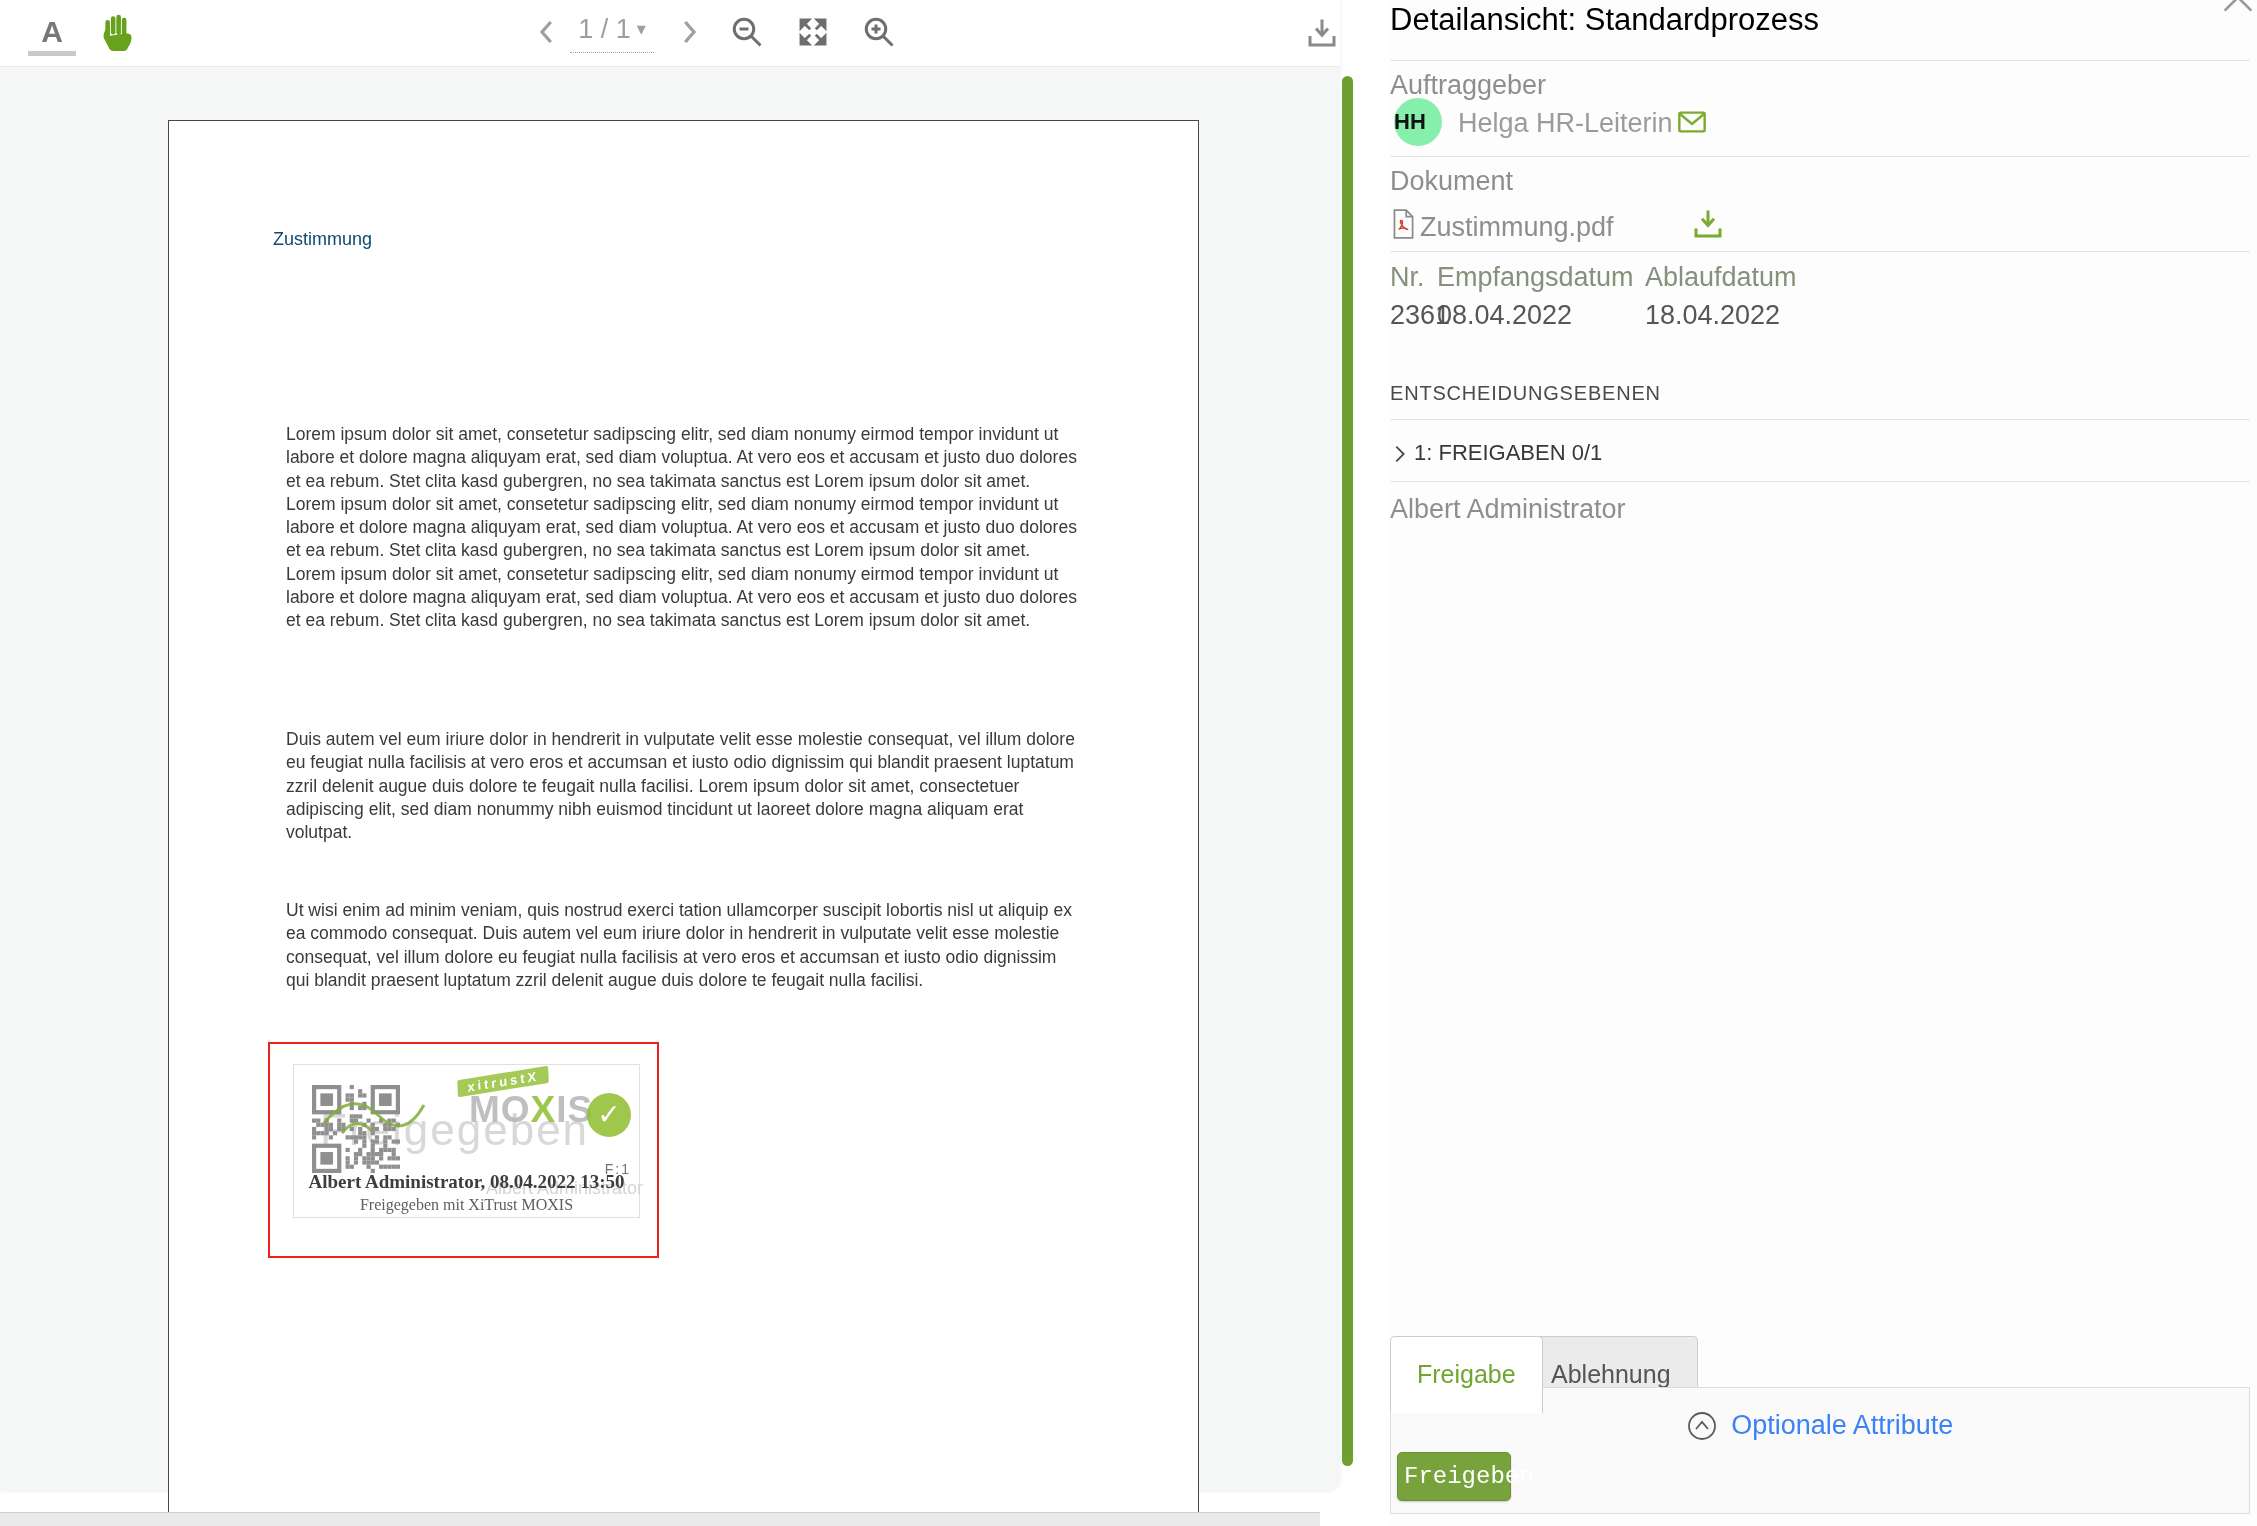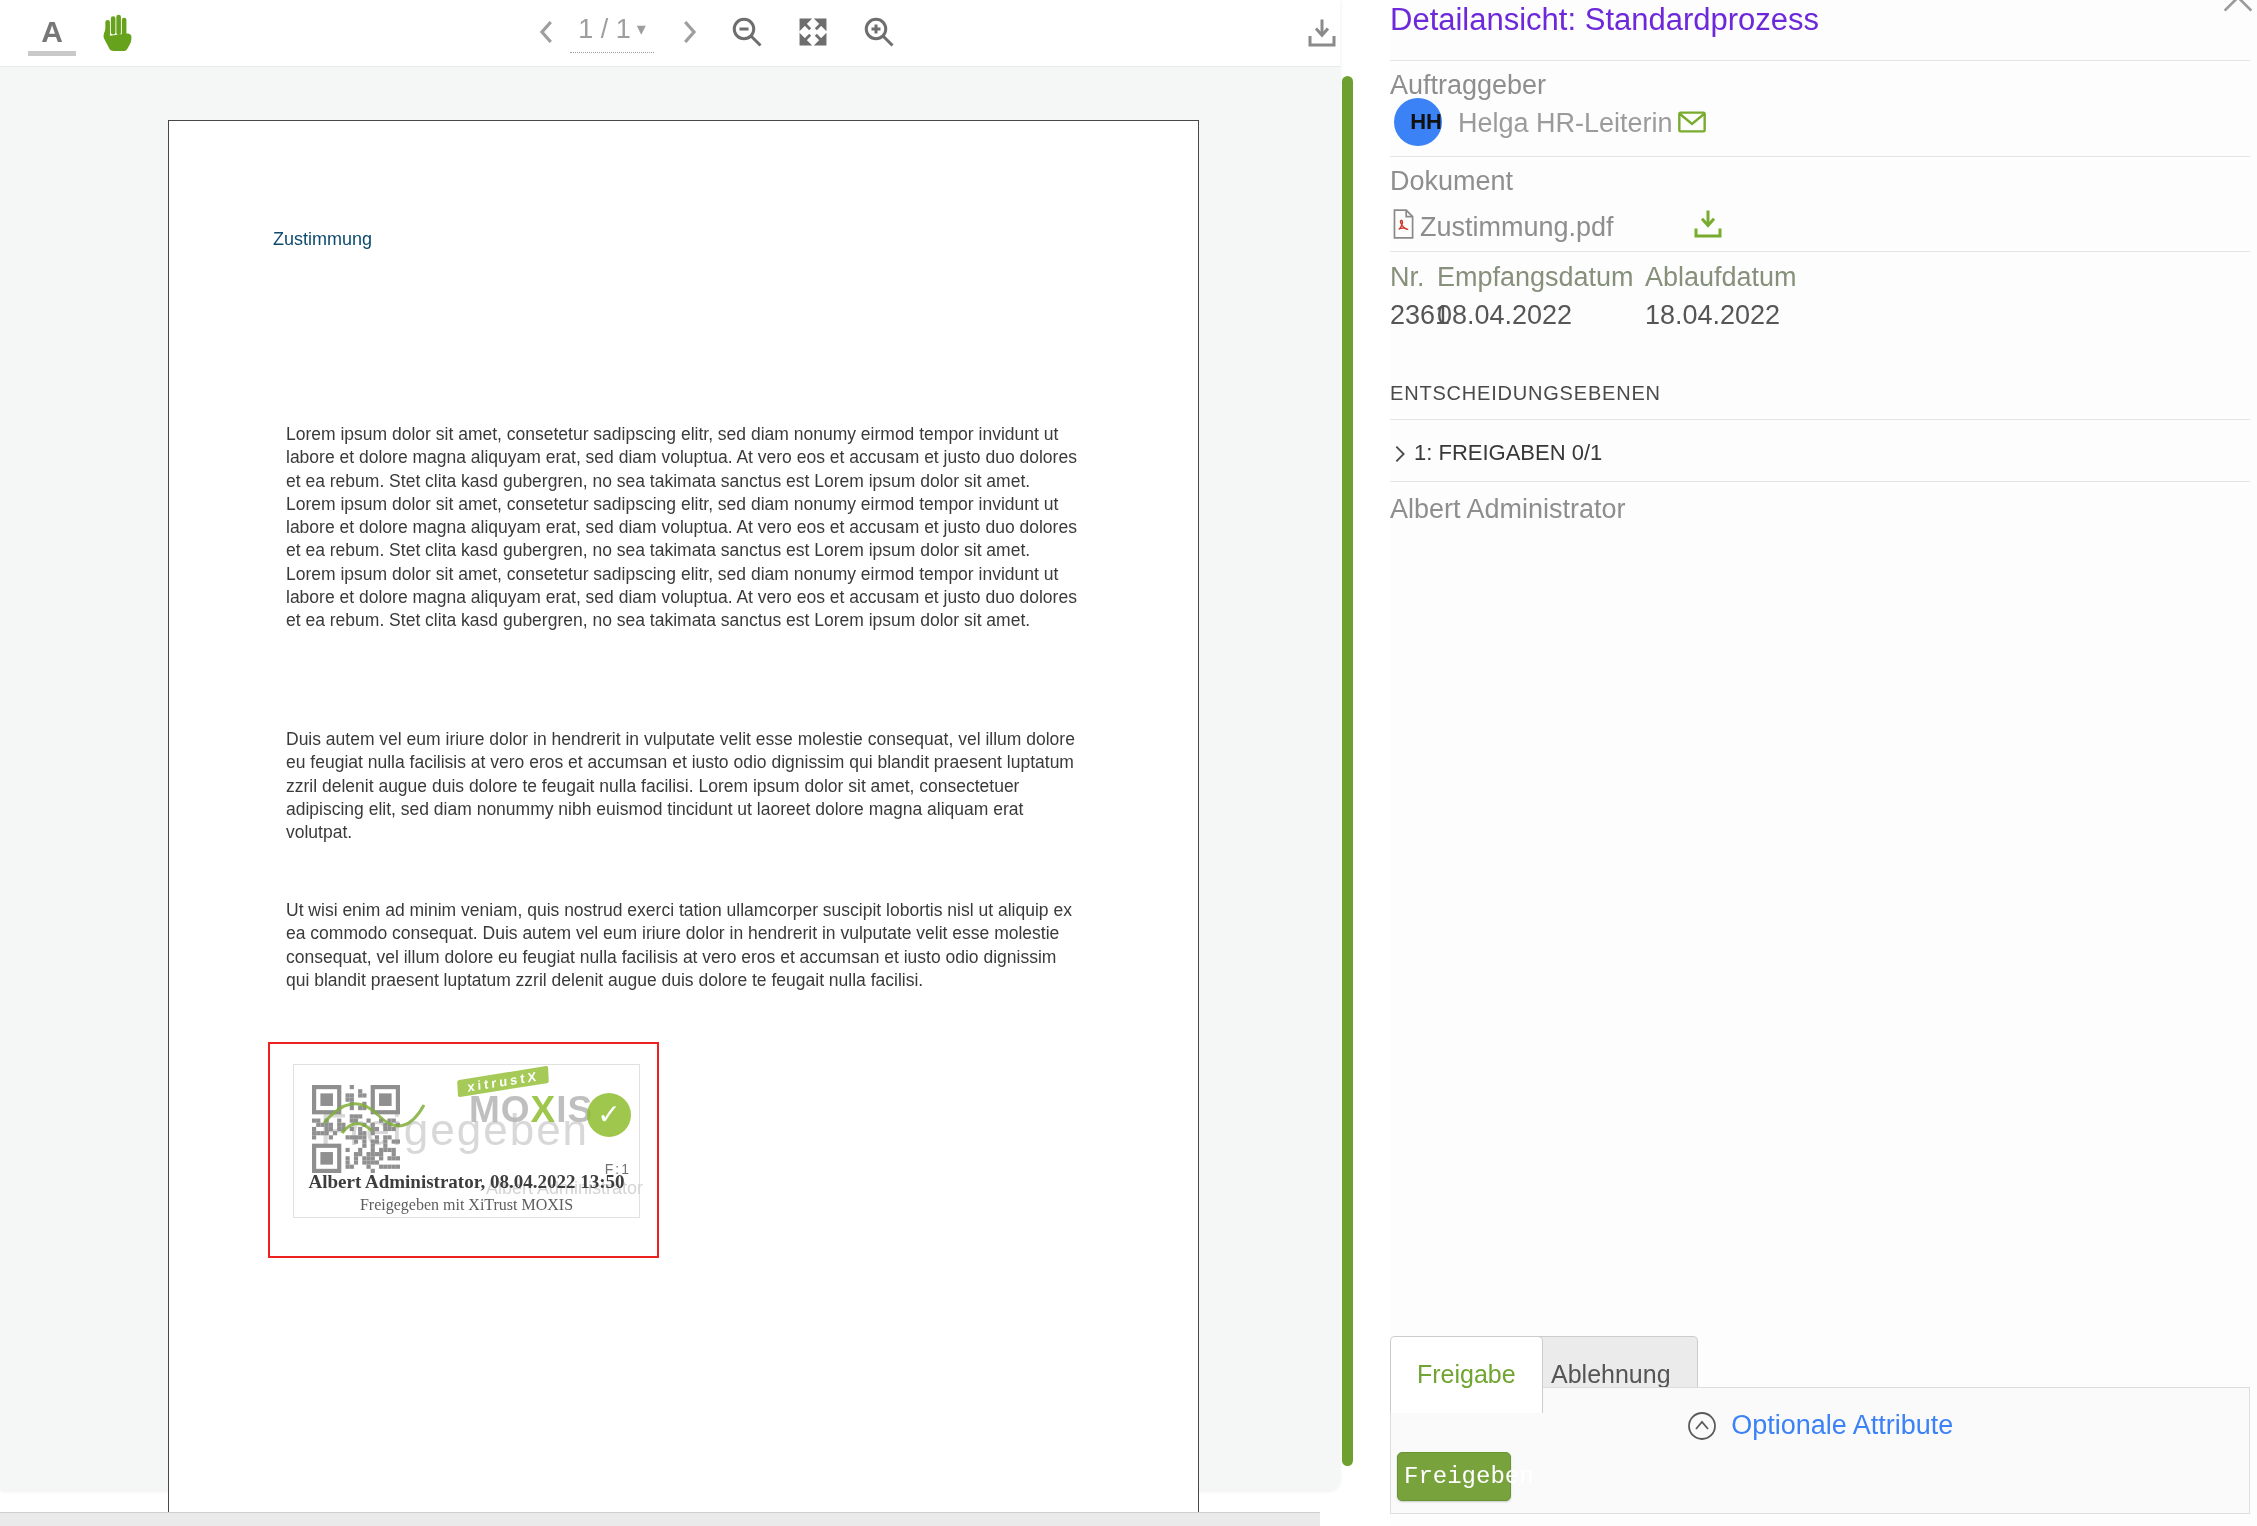--- a/index.html
+++ b/index.html
@@ -74,29 +74,29 @@
   .hscrollbar{position:absolute;left:0;top:1445px;width:1320px;height:14px;background:#eaeaea;
               border-top:1px solid #cfcfcf;cursor:pointer;}
 
   
   .panel-scrollbar{position:absolute;left:1342px;top:76px;width:11px;height:1390px;
                    background:#6da02f;border-radius:6px;cursor:pointer;}
 
   
   .detail{position:absolute;left:1390px;top:0;width:867px;height:1526px;background:#fdfdfd;}
   .detail-title{position:absolute;left:0;top:2px;margin:0;font-size:31px;font-weight:400;
-                color:#6d28d9;}
+                color:#000000;}
   .collapse-chevron{position:absolute;left:828px;top:-16px;width:40px;height:40px;}
   .divider{position:absolute;left:0;width:860px;border-top:1px solid #e4e4e4;}
   .d1{top:60px;} .d2{top:156px;} .d3{top:251px;} .d4{top:419px;} .d5{top:481px;}
 
   .sec-label{position:absolute;left:0;font-size:27px;color:#8e8e8e;}
   .lbl-client{top:70px;} .lbl-doc{top:166px;}
   .avatar{position:absolute;left:4px;top:98px;width:48px;height:48px;border-radius:50%;
-          background:#3b82f6;color:#111;font-weight:bold;font-size:22px;text-align:right;
+          background:#86efac;color:#111;font-weight:bold;font-size:22px;text-align:left;
           line-height:48px;letter-spacing:0;}
   .client-name{position:absolute;left:68px;top:108px;font-size:27px;color:#9b9b9b;}
   .email-icon{position:absolute;left:286px;top:106px;width:32px;height:32px;cursor:pointer;}
 
   .pdf-icon{position:absolute;left:0px;top:208px;width:26px;height:32px;}
   .doc-filename{position:absolute;left:30px;top:212px;font-size:27px;color:#8e8e8e;cursor:pointer;}
   .doc-download{position:absolute;left:300px;top:206px;width:36px;height:36px;cursor:pointer;
                 background:none;border:none;padding:0;}
 
   .meta-h{position:absolute;top:262px;font-size:27px;color:#86907b;}

